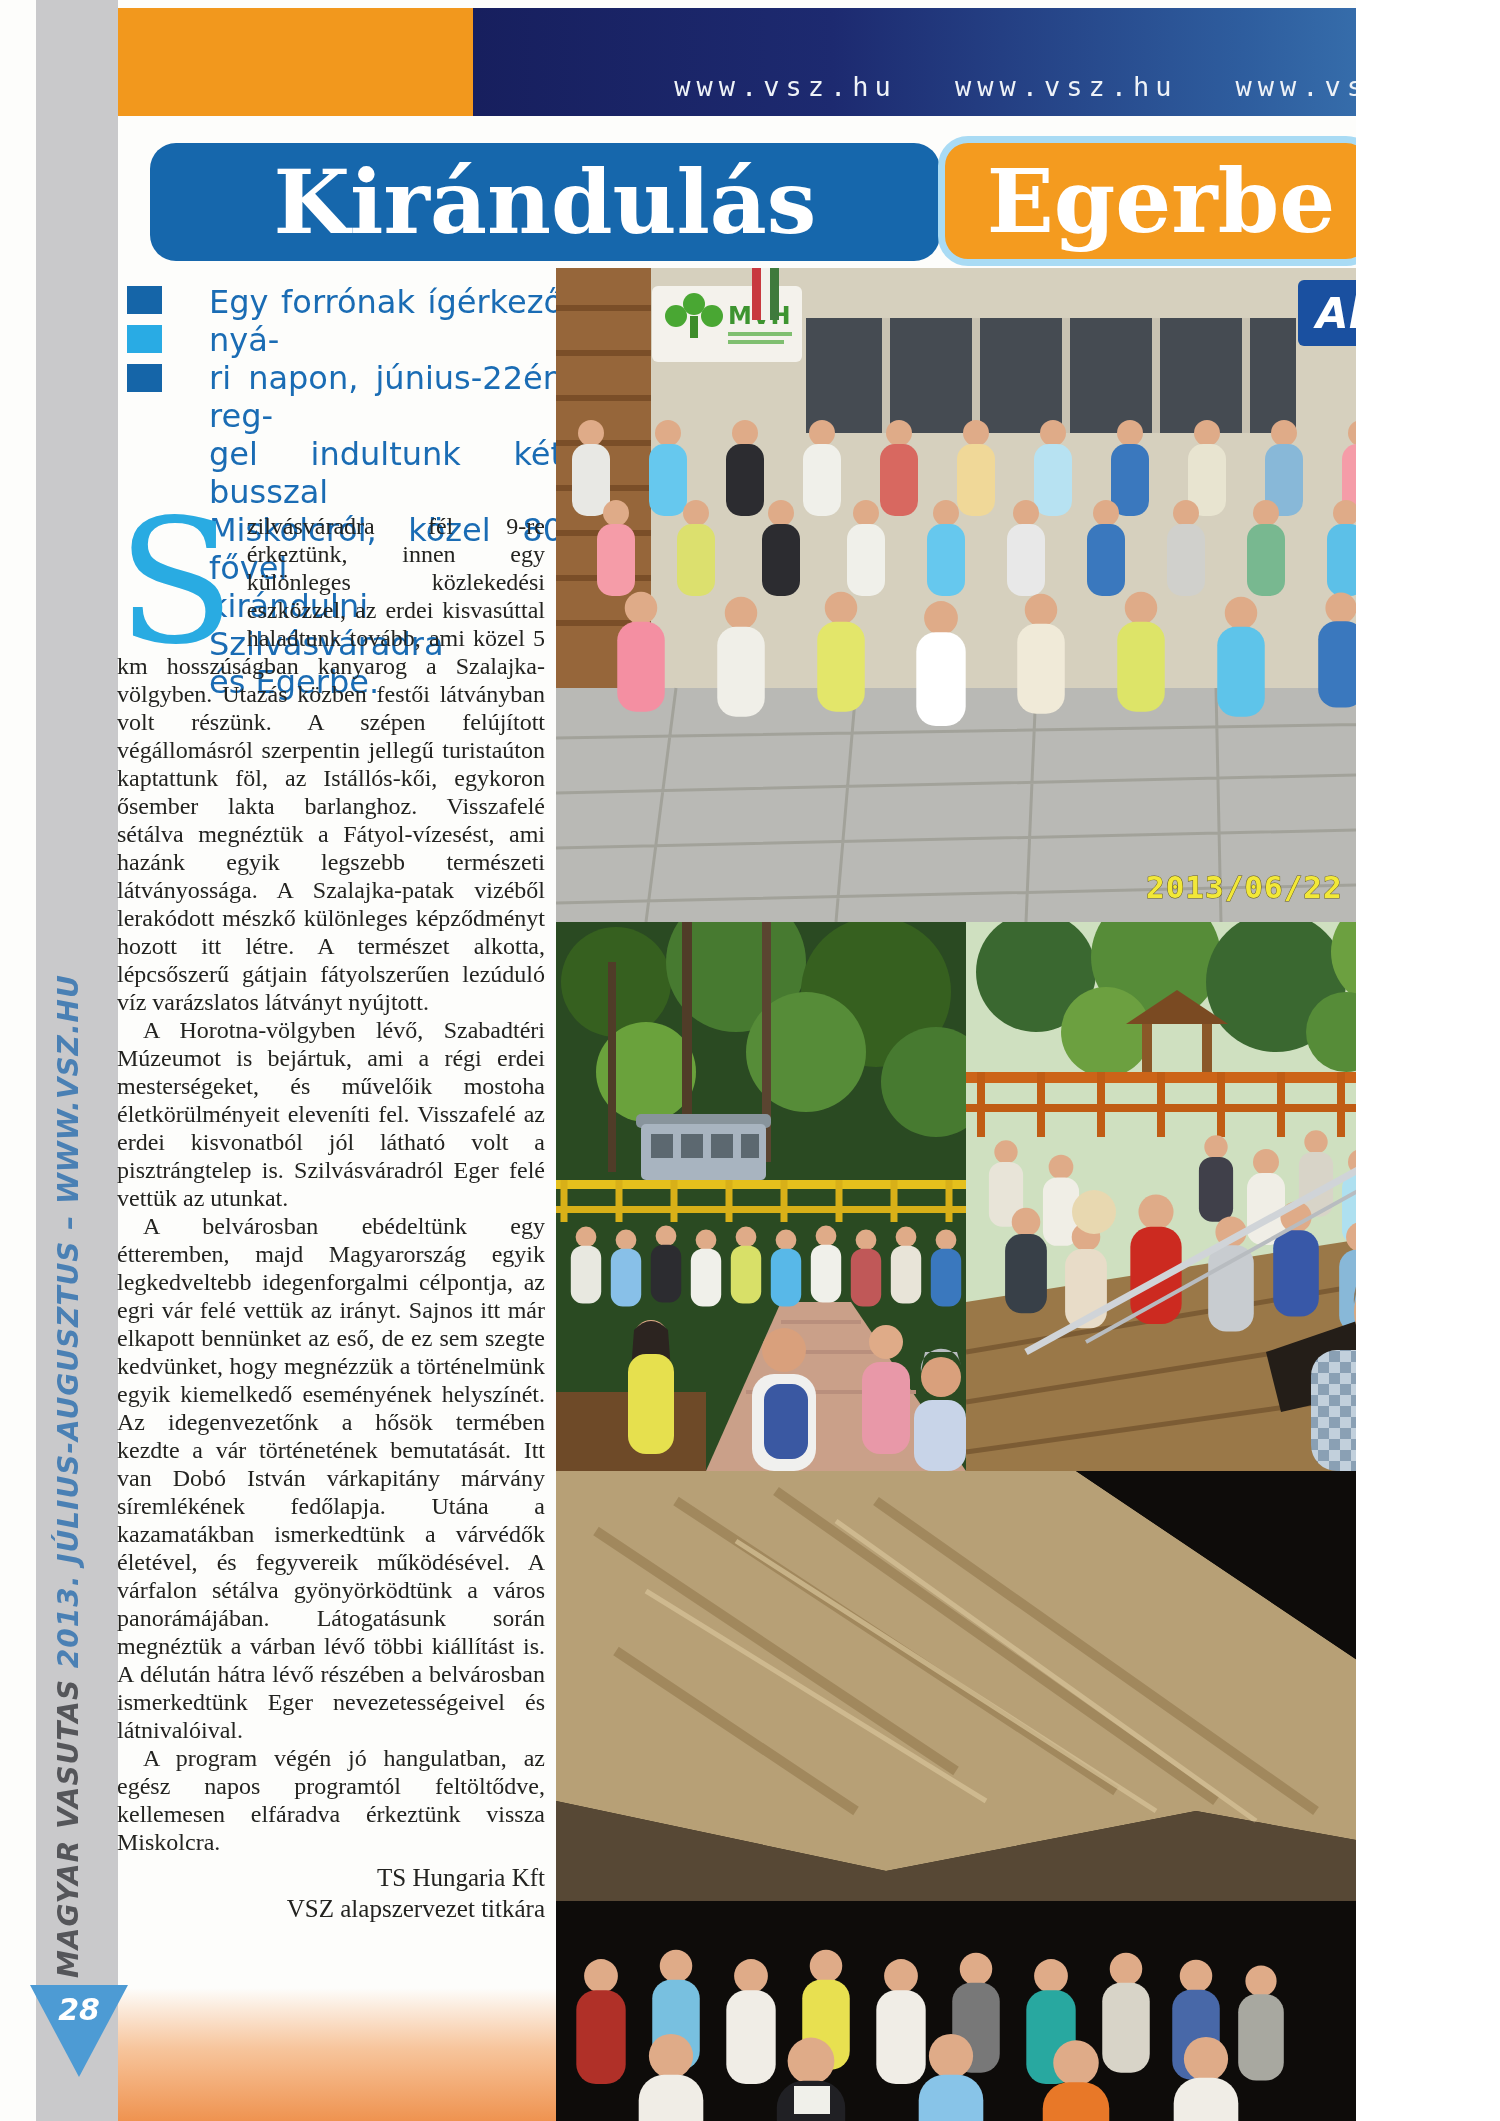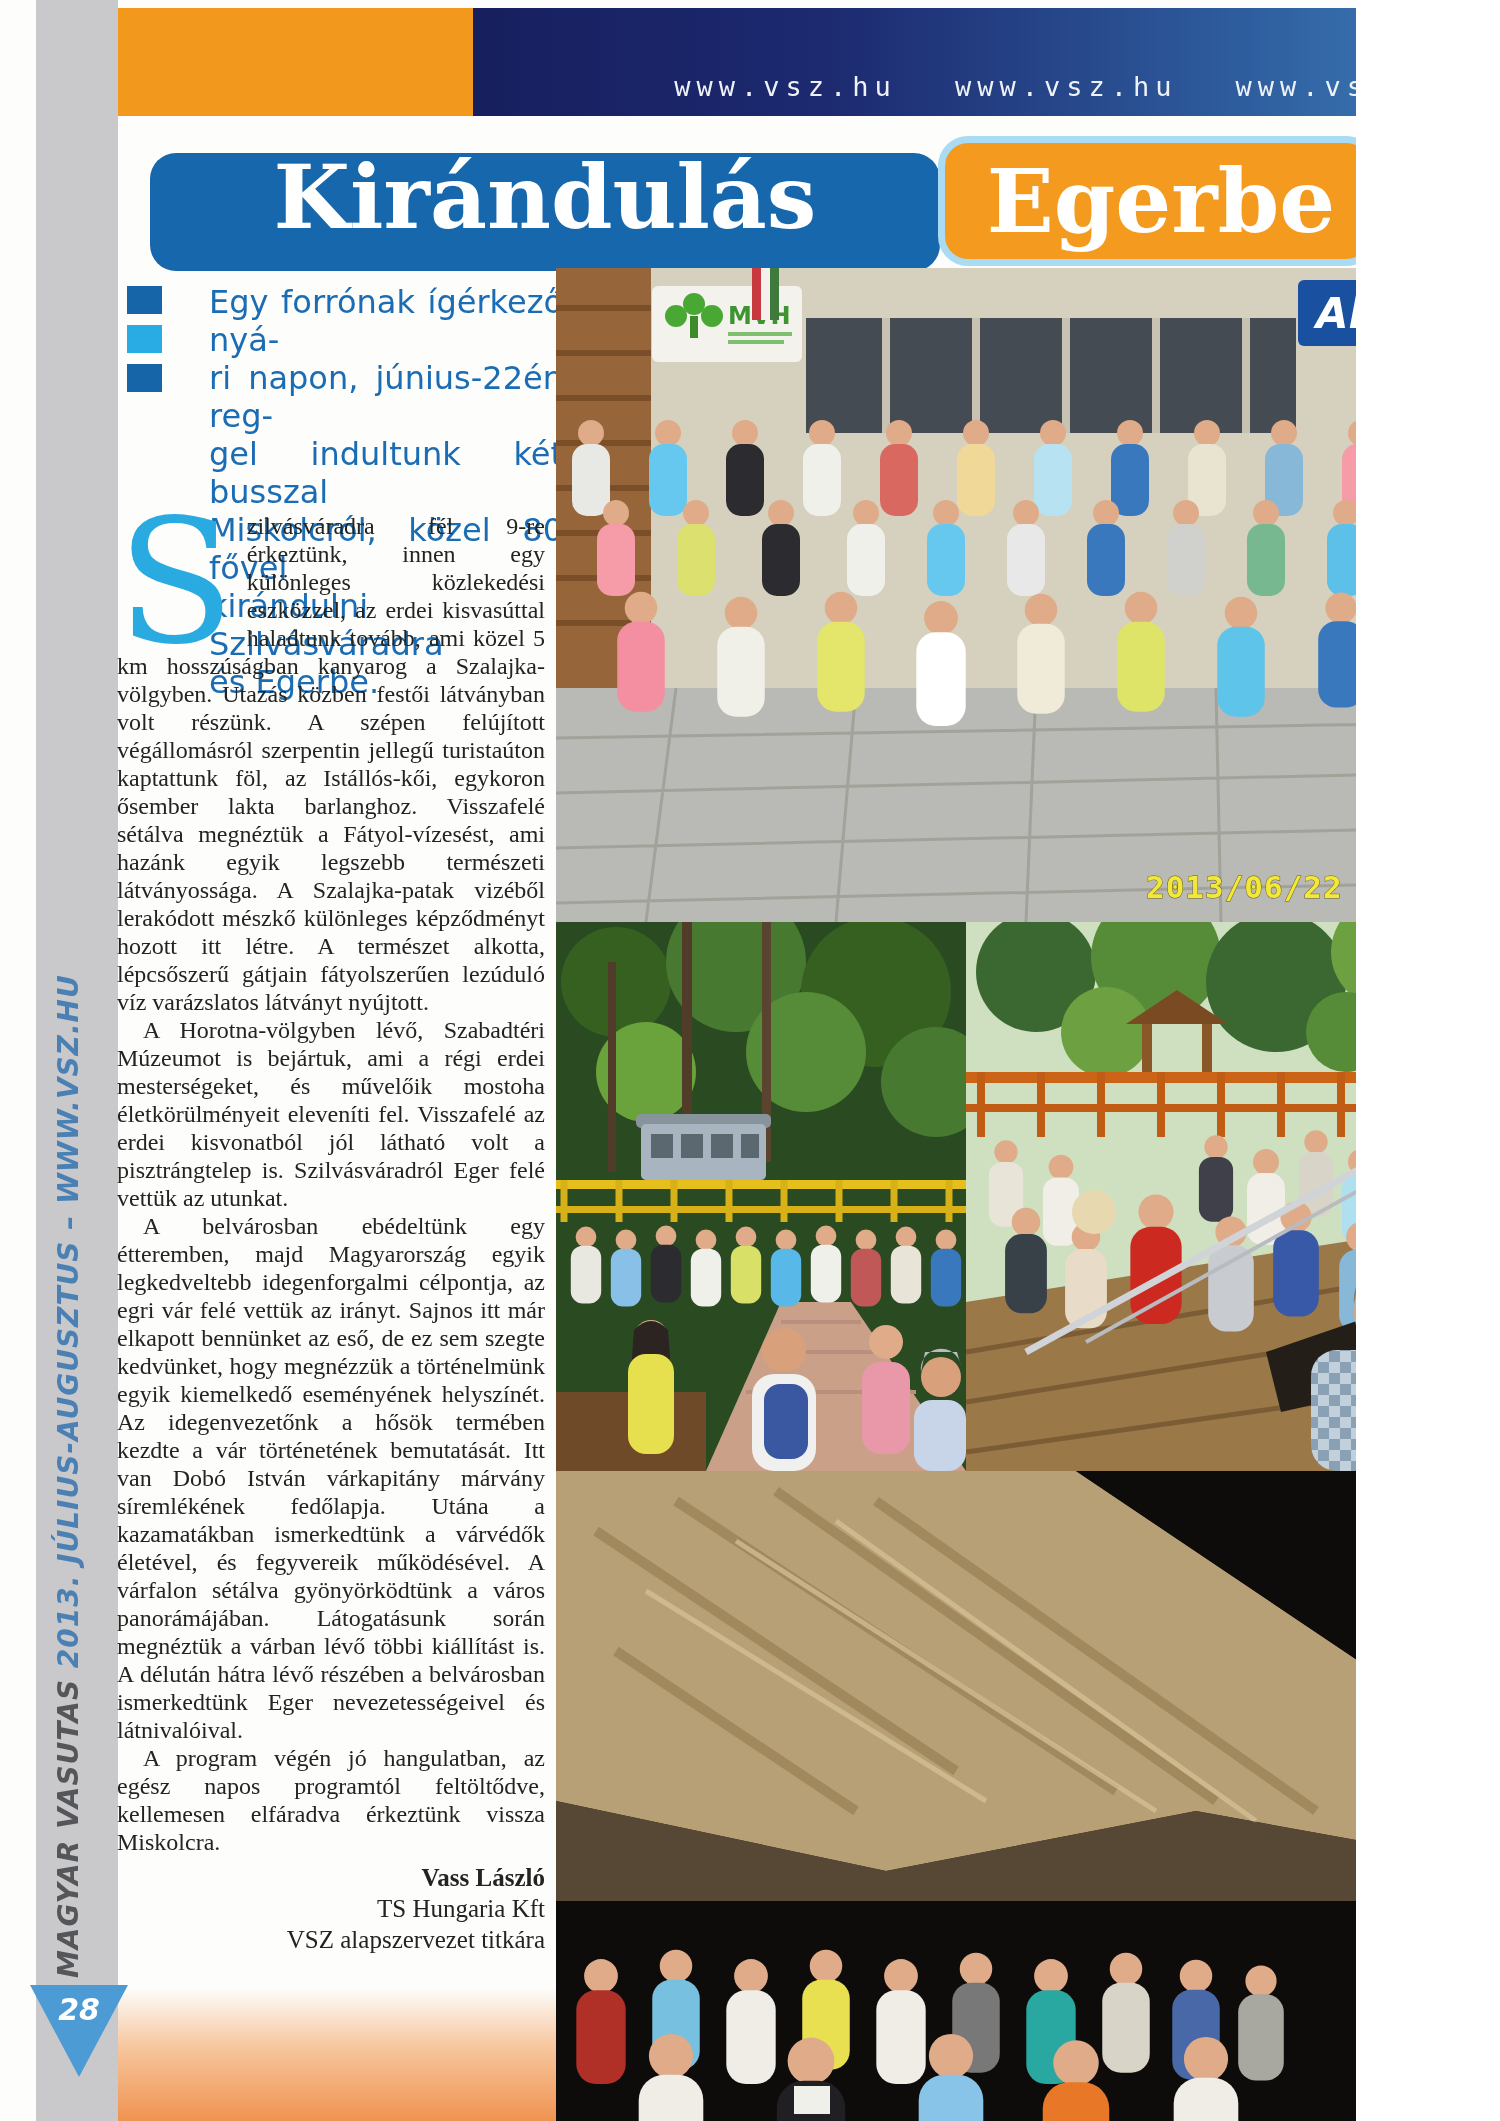--- a/index.html
+++ b/index.html
@@ -8,21 +8,21 @@
   
   .side-strip{position:absolute;left:36px;top:0;width:82px;height:2121px;background:#c9c9cb;}
   
   .header-bar{position:absolute;left:118px;top:8px;width:1382px;height:108px;display:flex;}
   .header-orange{width:355px;height:100%;background:#f2981d;}
   .header-navy{flex:1;height:100%;background:linear-gradient(to right,#171f5e 0%,#1d2a70 35%,#2e5d9e 75%,#3f80ba 100%);
         display:flex;align-items:flex-end;justify-content:flex-end;padding:0 42px 14px 0;box-sizing:border-box;}
   .www{font-family:"DejaVu Sans Mono",monospace;color:#eef2f7;font-size:27px;letter-spacing:6px;margin-left:58px;}
   
   .title-blue{position:absolute;left:150px;top:143px;width:790px;height:118px;background:#1667ac;border-radius:26px;
-        display:flex;align-items:flex-start;justify-content:center;margin-top:10px;}
+        display:flex;align-items:center;justify-content:center;}
   .title-orange{position:absolute;left:938px;top:136px;width:438px;height:130px;background:#f49b1f;border-radius:30px;
         border:7px solid #a9dbf4;box-sizing:border-box;display:flex;align-items:center;justify-content:center;padding-left:8px;}
   .title-text{font-family:"DejaVu Serif",serif;font-weight:700;color:#ffffff;font-size:88px;line-height:1;}
   
   .lead-squares{position:absolute;left:127px;top:286px;width:35px;}
   .sq{width:35px;height:28px;margin-bottom:11px;}
   .sq1,.sq3{background:#1565a8;}
   .sq2{background:#29abe4;}
   .lead{position:absolute;left:181px;top:283px;width:354px;color:#1a6cb4;
         font-family:"DejaVu Sans",sans-serif;font-size:32px;line-height:38px;margin-left:28px;}
@@ -92,21 +92,20 @@
     <div>kirándulni Szilvásváradra</div>
     <div class="last">és Egerbe.</div>
   </div>
 
   <div class="article">
     <p><span class="dropcap">S</span><span>zilvásváradra fél 9-re érkeztünk, innen egy különleges közlekedési eszközzel, az erdei kisvasúttal haladtunk tovább, ami közel 5 km hosszúságban kanyarog a Szalajka-völgyben. Utazás közben festői látványban volt részünk. A szépen felújított végállomásról szerpentin jellegű turistaúton kaptattunk föl, az Istállós-kői, egykoron ősember lakta barlanghoz. Visszafelé sétálva megnéztük a Fátyol-vízesést, ami hazánk egyik legszebb természeti látványossága. A Szalajka-patak vizéből lerakódott mészkő különleges képződményt hozott itt létre. A természet alkotta, lépcsőszerű gátjain fátyolszerűen lezúduló víz varázslatos látványt nyújtott.</span></p>
     <p class="indent">A Horotna-völgyben lévő, Szabadtéri Múzeumot is bejártuk, ami a régi erdei mesterségeket, és művelőik mostoha életkörülményeit eleveníti fel. Visszafelé az erdei kisvonatból jól látható volt a pisztrángtelep is. Szilvásváradról Eger felé vettük az utunkat.</p>
     <p class="indent">A belvárosban ebédeltünk egy étteremben, majd Magyarország egyik legkedveltebb idegenforgalmi célpontja, az egri vár felé vettük az irányt. Sajnos itt már elkapott bennünket az eső, de ez sem szegte kedvünket, hogy megnézzük a történelmünk egyik kiemelkedő eseményének helyszínét. Az idegenvezetőnk a hősök termében kezdte a vár történetének bemutatását. Itt van Dobó István várkapitány márvány síremlékének fedőlapja. Utána a kazamatákban ismerkedtünk a várvédők életével, és fegyvereik működésével. A várfalon sétálva gyönyörködtünk a város panorámájában. Látogatásunk során megnéztük a várban lévő többi kiállítást is. A délután hátra lévő részében a belvárosban ismerkedtünk Eger nevezetességeivel és látnivalóival.</p>
     <p class="indent">A program végén jó hangulatban, az egész napos programtól feltöltődve, kellemesen elfáradva érkeztünk vissza Miskolcra.</p>
     <div class="signature">
-      <div class="name">Vass László</div>
       <div>TS Hungaria Kft</div>
       <div>VSZ alapszervezet titkára</div>
     </div>
   </div>
 
   <div class="orange-fade"></div>
 
   <div class="side-text">
     <span class="mag">MAGYAR VASUTAS </span><span class="iss">2013. JÚLIUS-AUGUSZTUS – WWW.VSZ.HU</span>
   </div>

